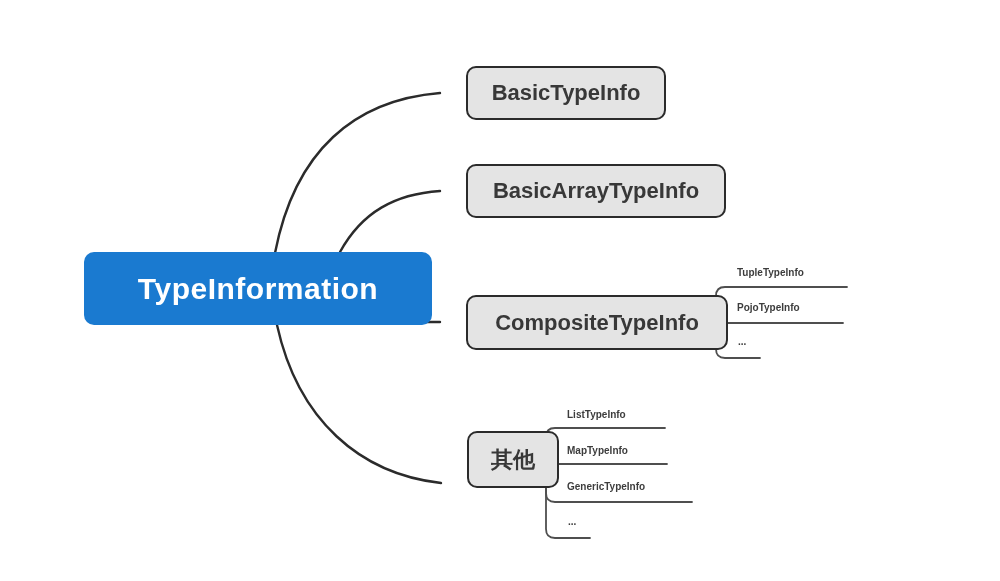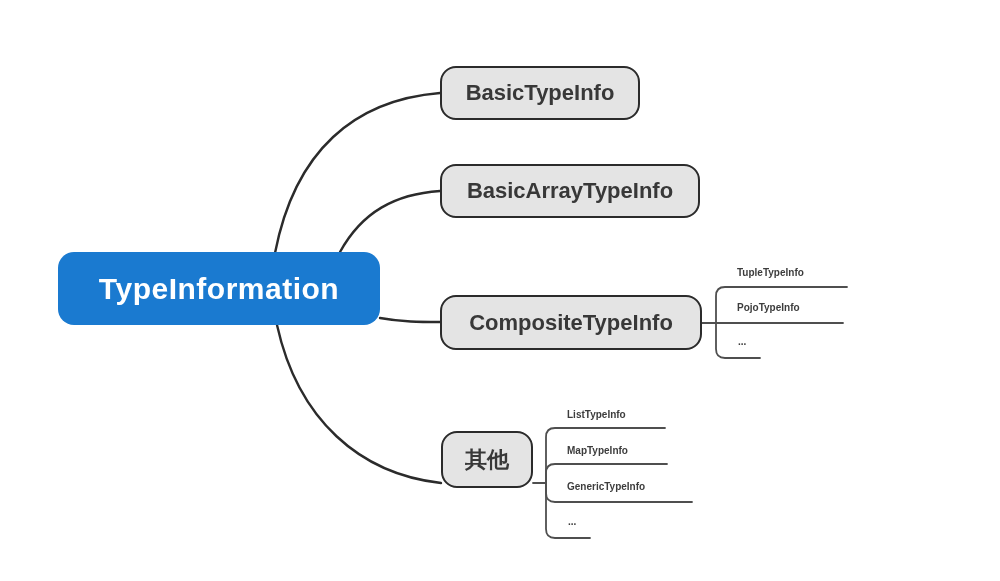--- a/index.html
+++ b/index.html
@@ -19,27 +19,28 @@
     position: absolute;
     left: 0; top: 0;
     width: 1000px; height: 581px;
   }
   .topic {
     position: absolute;
     box-sizing: border-box;
     display: flex;
     align-items: center;
     justify-content: center;
-    border-radius: 16px;
+    border-radius: 10px;
     white-space: nowrap;
     cursor: default;
+    margin-left: 26px;
   }
   .topic-root {
     left: 58px; top: 252px;
-    width: 322px; height: 73px;
+    width: 348px; height: 73px;
     background: #1a7ad0;
     color: #ffffff;
     font-size: 30px;
     font-weight: bold;
     letter-spacing: 0.5px;
   }
   .topic-sub {
     background: #e4e4e4;
     border: 2.5px solid #2b2b2b;
     color: #383838;

